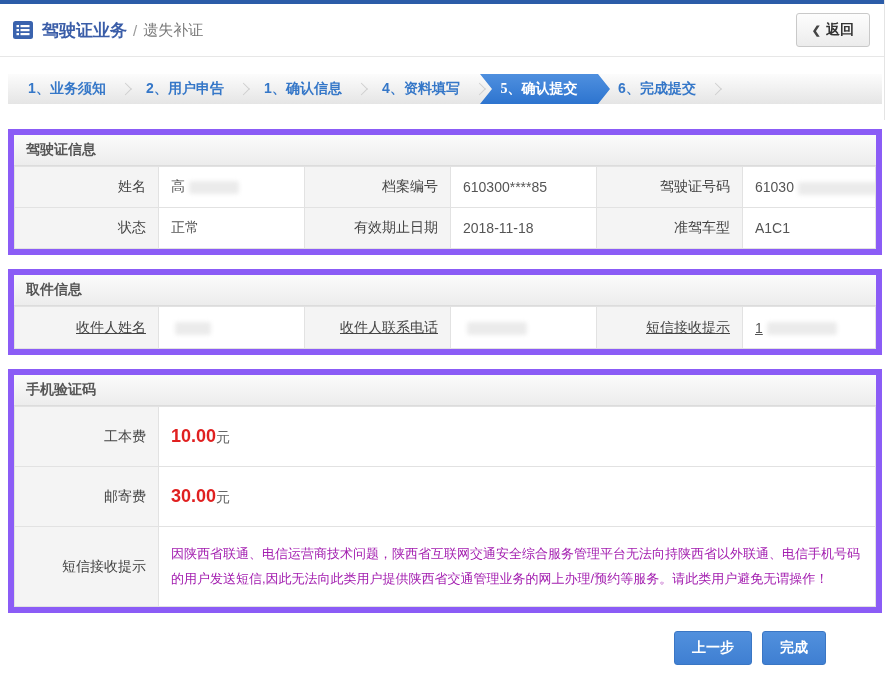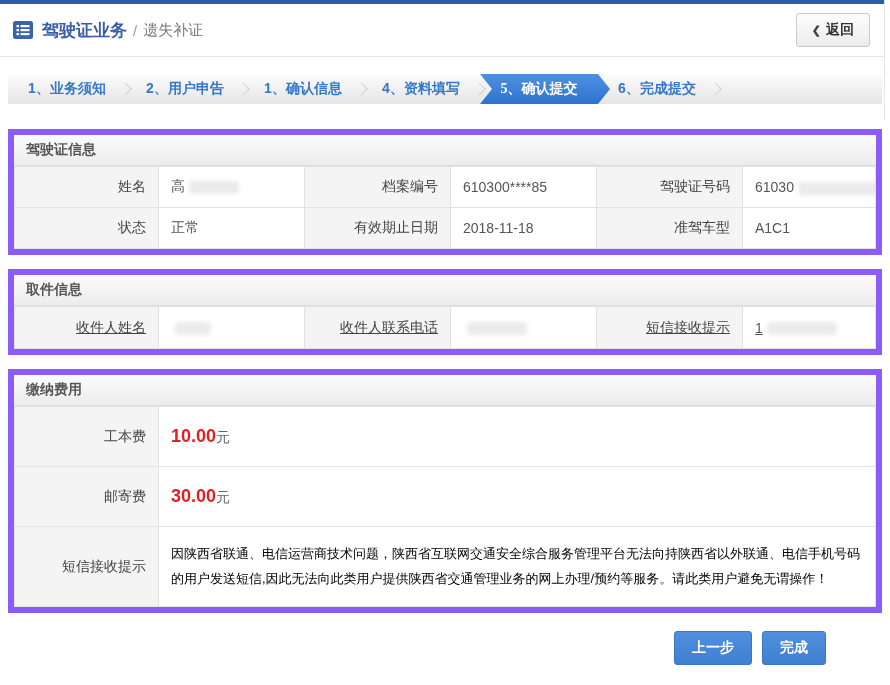--- a/index.html
+++ b/index.html
@@ -98,21 +98,21 @@
     font-size: 14px; padding: 0 6px; vertical-align: middle; outline: none;
   }
   .btn-getcode {
     height: 31px; margin-left: 8px; padding: 0 14px; vertical-align: middle;
     background: linear-gradient(#fafafa, #e9e9e9);
     border: 1px solid #c6c6c6; border-radius: 2px;
     font-size: 14px; font-weight: bold; color: #333; cursor: pointer;
     font-family: "Liberation Sans", "DejaVu Sans", sans-serif;
   }
   td.notice-cell { white-space: normal; height: 80px; padding: 10px 12px; }
-  .notice-text { color: #000000; font-size: 13px; line-height: 1.9; }
+  .notice-text { color: #a21caf; font-size: 13px; line-height: 1.9; }
 
   
   .footer { display: flex; justify-content: flex-end; gap: 10px; margin: 18px 64px 0 0; }
   .btn-primary {
     background: linear-gradient(#5190dd, #3f7fd2);
     border: 1px solid #3a76c4; border-radius: 3px;
     color: #fff; font-size: 14px; font-weight: bold;
     padding: 7px 17px; cursor: pointer;
     font-family: "Liberation Sans", "DejaVu Sans", sans-serif;
   }
@@ -220,21 +220,21 @@
       <td class="lbl">收件人联系电话</td>
       <td class="val"><span></span><span class="redact w60"></span></td>
       <td class="lbl">短信接收提示</td>
       <td class="val"><span>1</span><span class="redact w70"></span></td>
     </tr>
   </tbody>
     </table>
 </div>
 
 <div class="section">
-  <div class="section-title">缴纳费用</div>
+  <div class="section-title">手机验证码</div>
   <table class="fees">
     <colgroup>
         <col style="width:144px">
         <col>
       </colgroup>
     <tbody>
         <tr>
       <td class="lbl">工本费</td>
       <td class="val">
         <span class="fee-num">10.00</span><span class="fee-unit">元</span>

